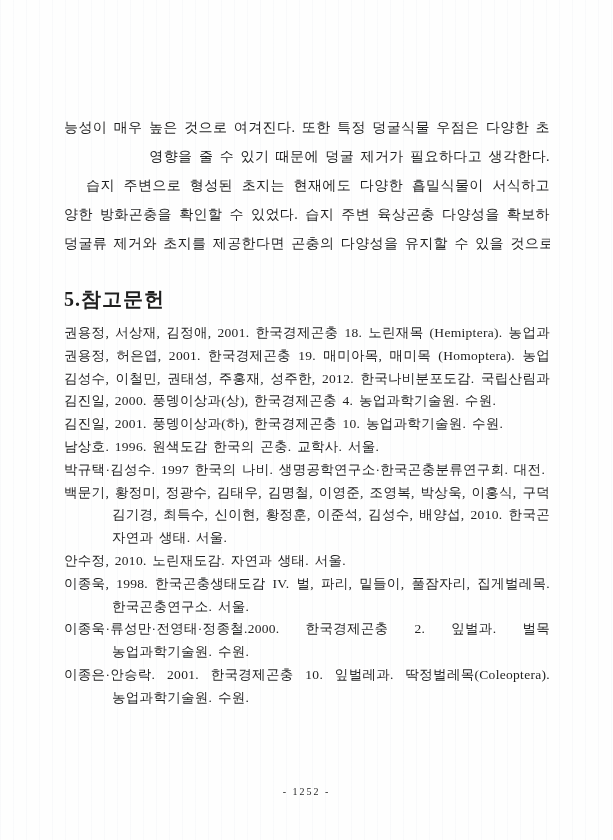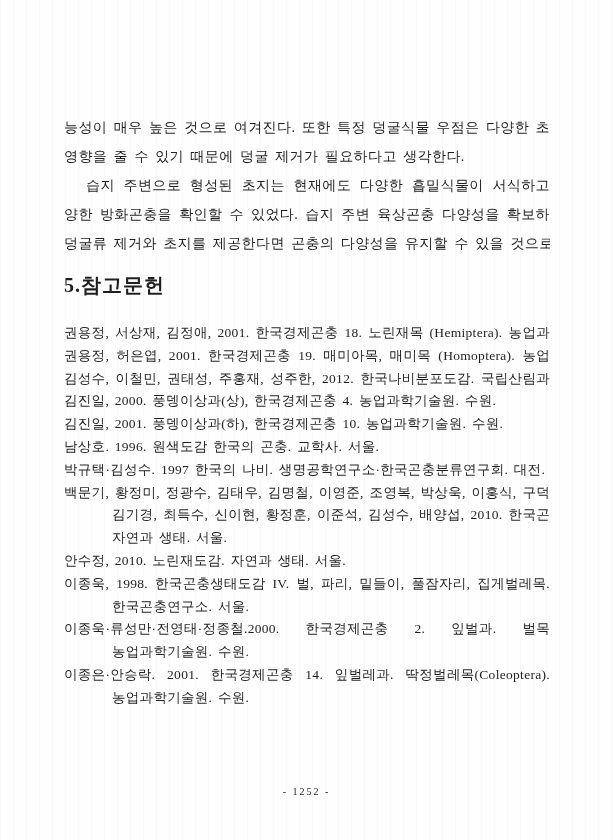--- a/index.html
+++ b/index.html
@@ -24,32 +24,32 @@
     position:absolute;
     left:64px; width:486px; top:113px;
     font-size:14px;
     letter-spacing:0.4px;
     word-spacing:2.5px;
   }
   .bline{
     height:29px; line-height:29px;
     overflow:hidden;
     white-space:nowrap;
-    text-align:left;
+    text-align:right;
   }
   .bline.j{
     white-space:normal;
     text-align:justify;
     text-align-last:justify;
   }
   .bline.first-indent{ text-indent:22px; }
   
   .heading{
     position:absolute;
-    left:64px; top:270px;
+    left:64px; top:284px;
     font-size:20px; font-weight:bold;
     line-height:30px;
     letter-spacing:1px;
   }
   
   .refs{
     position:absolute;
     left:64px; width:486px; top:322px;
     font-size:13.5px;
     letter-spacing:0.3px;
@@ -102,19 +102,19 @@
     <div class="rline">남상호. 1996. 원색도감 한국의 곤충. 교학사. 서울.</div>
     <div class="rline">박규택·김성수. 1997 한국의 나비. 생명공학연구소·한국곤충분류연구회. 대전.</div>
     <div class="rline j">백문기, 황정미, 정광수, 김태우, 김명철, 이영준, 조영복, 박상욱, 이홍식, 구덕서, 정종철,</div>
     <div class="rline j cont">김기경, 최득수, 신이현, 황정훈, 이준석, 김성수, 배양섭, 2010. 한국곤충총목록,</div>
     <div class="rline cont">자연과 생태. 서울.</div>
     <div class="rline">안수정, 2010. 노린재도감. 자연과 생태. 서울.</div>
     <div class="rline j">이종욱, 1998. 한국곤충생태도감 IV. 벌, 파리, 밑들이, 풀잠자리, 집게벌레목. 고려대학교</div>
     <div class="rline cont">한국곤충연구소. 서울.</div>
     <div class="rline j">이종욱·류성만·전영태·정종철.2000. 한국경제곤충 2. 잎벌과. 벌목 (Hymenoptera).</div>
     <div class="rline cont">농업과학기술원. 수원.</div>
-    <div class="rline j">이종은·안승락. 2001. 한국경제곤충 14. 잎벌레과. 딱정벌레목(Coleoptera).</div>
+    <div class="rline j">이종은·안승락. 2001. 한국경제곤충 10. 잎벌레과. 딱정벌레목(Coleoptera).</div>
     <div class="rline cont">농업과학기술원. 수원.</div>
   </div>
 
   <div class="page-number">- 1252 -</div>
 
 </div>
 
 </body></html>

